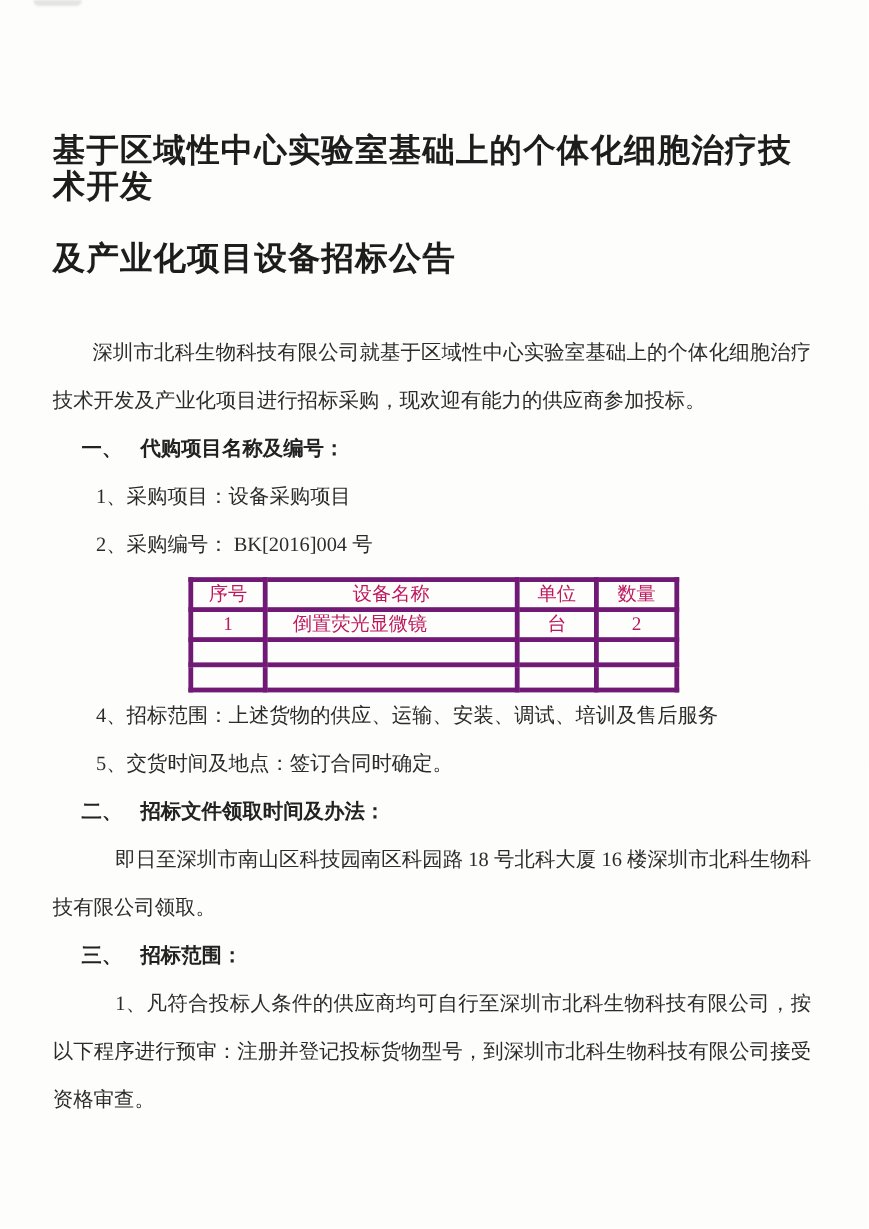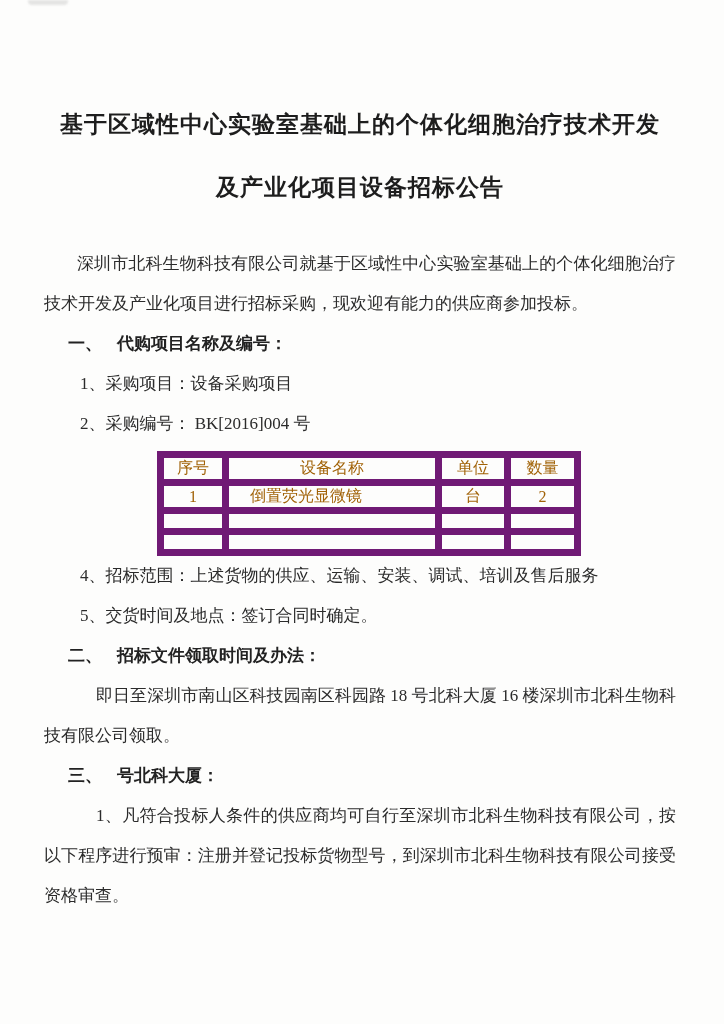--- a/index.html
+++ b/index.html
@@ -26,29 +26,29 @@
     top: 0;
     left: 28px;
     width: 40px;
     height: 5px;
     background: rgba(140,140,140,0.22);
     border-radius: 0 0 4px 4px;
     filter: blur(1px);
   }
   .doc-title {
     margin: 0;
-    text-align: center;
-    font-size: 23px;
+    text-align: left;
+    font-size: 27px;
     font-weight: bold;
     color: #1d1d1d;
     letter-spacing: 1px;
     line-height: 30px;
   }
   .title-line { display: block; }
-  .title-line-2 { margin-top: 33px; }
+  .title-line-2 { margin-top: 33px; font-family: Liberation Mono, monospace; }
   .intro-para {
     margin: 41px 0 0 0;
     text-indent: 33px;
     text-align: justify;
   }
   .sec-heading {
     font-weight: bold;
     color: #222222;
     margin-left: 24px;
   }
@@ -66,25 +66,25 @@
   }
   table.equipment {
     border-collapse: collapse;
     margin: 7px 0 0 113px;
     table-layout: fixed;
     font-size: 16px;
     line-height: normal;
   }
   table.equipment th,
   table.equipment td {
-    border: 7px solid #701a75;
+    border: 4px solid #701a75;
     padding: 0 4px;
     text-align: center;
     font-weight: normal;
-    color: #a16207;
+    color: #be185d;
     overflow: hidden;
     white-space: nowrap;
   }
   table.equipment thead tr { height: 25px; }
   table.equipment tbody tr { height: 21px; }
   .col-index  { width: 50px; }
   .col-name   { width: 198px; }
   .col-unit   { width: 54px; }
   .col-qty    { width: 55px; }
   table.equipment td.cell-name { text-align: left; padding-left: 21px; }
@@ -144,18 +144,18 @@
   <div class="sub-item">4、招标范围：上述货物的供应、运输、安装、调试、培训及售后服务</div>
   <div class="sub-item">5、交货时间及地点：签订合同时确定。</div>
 
   <div class="sec-heading">
     <span class="sec-marker">二、</span><span>招标文件领取时间及办法：</span>
   </div>
 
   <p class="sec-body">即日至深圳市南山区科技园南区科园路 18 号北科大厦 16 楼深圳市北科生物科技有限公司领取。</p>
 
   <div class="sec-heading">
-    <span class="sec-marker">三、</span><span>号北科大厦：</span>
+    <span class="sec-marker">三、</span><span>招标范围：</span>
   </div>
 
   <p class="sec-body">1、凡符合投标人条件的供应商均可自行至深圳市北科生物科技有限公司，按以下程序进行预审：注册并登记投标货物型号，到深圳市北科生物科技有限公司接受资格审查。</p>
 
 </div>
 
 </body></html>

